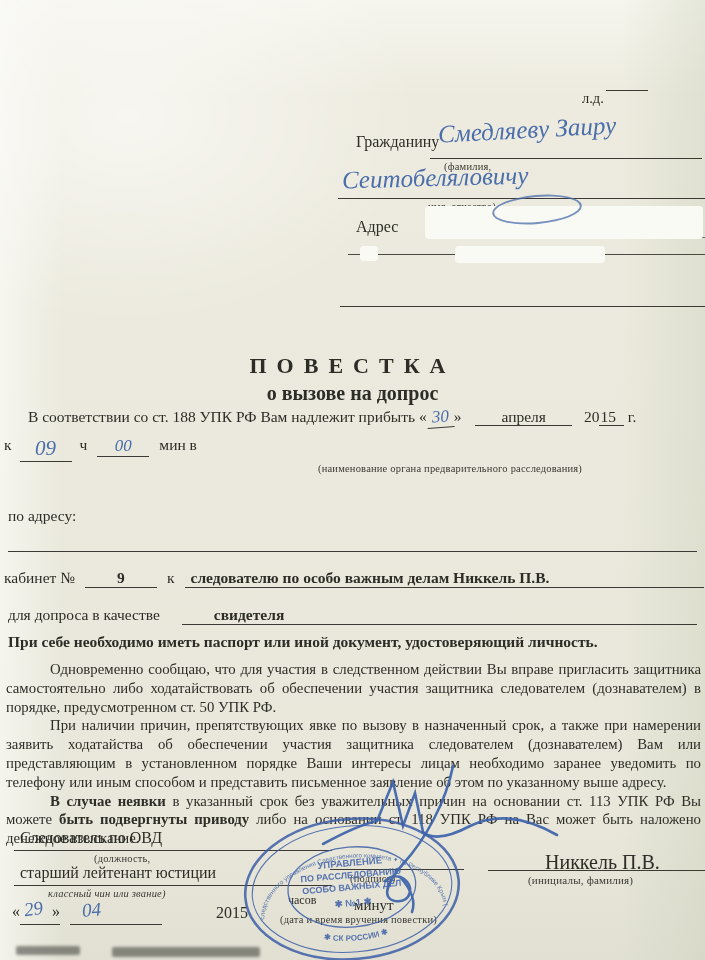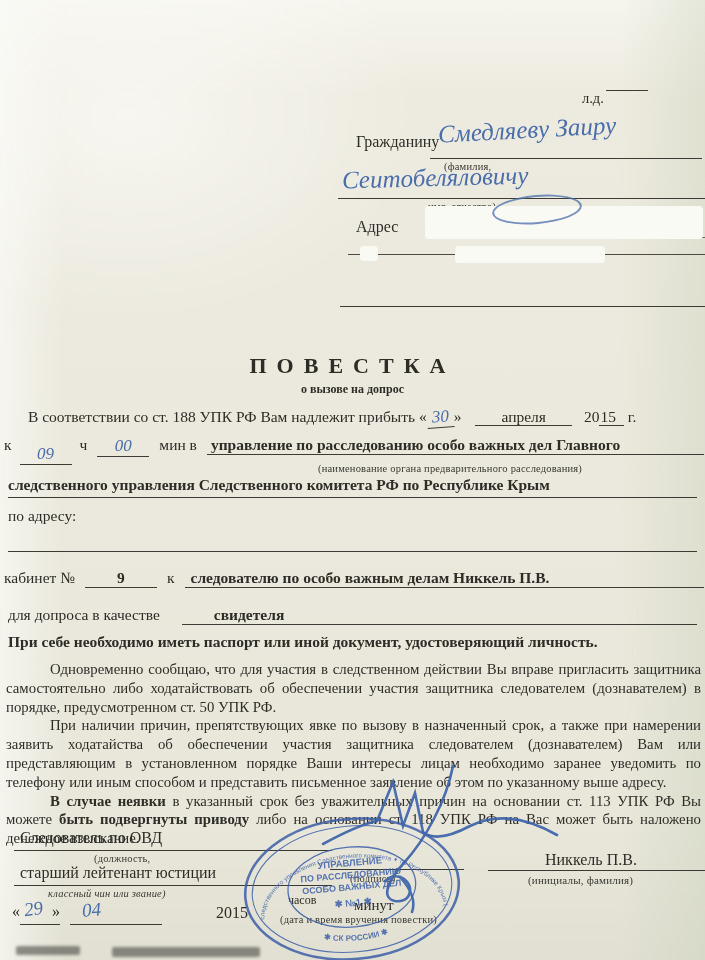--- a/index.html
+++ b/index.html
@@ -16,21 +16,21 @@
   .abs{position:absolute;}
   .pr{font-size:15.5px;}
   .cap{font-size:10.5px;color:#3a3933;letter-spacing:.2px;white-space:nowrap;}
   .bold{font-weight:bold;}
   .line{border-bottom:1.6px solid #3b3a34;height:0;}
   .hw{font-style:italic;color:#4a6dab;font-family:"Liberation Serif",serif;}
   .uline{border-bottom:1.6px solid #3b3a34;}
   .row{display:flex;align-items:flex-start;}
   .whiteout{background:#fafaf5;filter:blur(.6px);border-radius:4px;}
   .title{font-size:22px;font-weight:bold;letter-spacing:10px;text-align:center;width:100%;}
-  .subtitle{font-size:12px;font-weight:bold;text-align:center;width:100%;}
+  .subtitle{font-size:20px;font-weight:bold;text-align:center;width:100%;}
   p.body-p{margin:0;text-indent:44px;text-align:justify;font-size:14.8px;line-height:18.8px;color:#2e2d28;}
   .smudge{background:rgba(58,58,52,.55);filter:blur(1.6px);border-radius:2px;}
 </style>
 </head>
 <body>
 
 <div id="paper">
 
   <div class="abs row" style="left:582px;top:90px;">
     <span class="pr" style="font-size:14.5px;">л.д.</span>
@@ -59,29 +59,27 @@
 
   <div class="abs title" style="left:0;top:353px;">ПОВЕСТКА</div>
   <div class="abs subtitle" style="left:0;top:382px;">о вызове на допрос</div>
 
   <div class="abs pr" style="left:28px;top:407px;white-space:nowrap;">
     <span>В соответствии со ст. 188 УПК РФ Вам надлежит прибыть «</span><span class="hw uline" style="font-size:17px;padding:0 5px;display:inline-block;transform:rotate(-4deg);">30</span><span>»</span><span style="display:inline-block;width:14px;"></span><span class="uline" style="padding:0 26px;">апреля</span><span style="display:inline-block;width:12px;"></span><span>20</span><span class="uline" style="padding:0 8px 0 1px;">15</span> <span>г.</span>
   </div>
 
   <div class="abs row pr" style="left:4px;top:436px;width:700px;">
     <span>к</span>
-    <span class="uline hw" style="width:52px;text-align:center;font-size:17px;margin:8px 8px;">09</span>
+    <span class="uline hw" style="width:52px;text-align:center;font-size:21px;margin:0 8px;">09</span>
     <span>ч</span>
     <span class="uline hw" style="width:52px;text-align:center;font-size:17px;margin:0 10px;">00</span>
     <span>мин в</span>
-    <span class="uline bold" style="flex:1;margin-left:10px;padding-left:4px;">управление по расследованию особо важных дел Главного</span>
   </div>
   <div class="abs cap" style="left:290px;top:463px;width:320px;text-align:center;">(наименование органа предварительного расследования)</div>
 
-  <div class="abs pr bold uline" style="left:8px;top:476px;width:689px;padding-bottom:3px;">следственного управления Следственного комитета РФ по Республике Крым</div>
 
   <div class="abs row pr" style="left:8px;top:507px;width:689px;">
     <span>по адресу:</span>
   </div>
 
   <div class="abs line" style="left:8px;top:551px;width:689px;"></div>
 
   <div class="abs row pr" style="left:4px;top:569px;width:700px;">
     <span>кабинет №</span>
     <span class="uline bold" style="width:72px;text-align:center;margin:0 10px;">9</span>
@@ -114,21 +112,21 @@
   <div class="abs hw" style="left:24px;top:898px;font-size:19px;transform:rotate(-8deg);z-index:4;">29</div>
   <div class="abs line" style="left:20px;top:924px;width:40px;"></div>
   <div class="abs pr" style="left:52px;top:903px;font-size:16px;">»</div>
   <div class="abs hw" style="left:82px;top:899px;font-size:19px;transform:rotate(-4deg);z-index:4;">04</div>
   <div class="abs line" style="left:70px;top:924px;width:92px;"></div>
   <div class="abs pr" style="left:216px;top:904px;font-size:16px;">2015</div>
 
   <div class="abs line" style="left:330px;top:869px;width:134px;"></div>
   <div class="abs cap" style="left:350px;top:873px;">(подпись)</div>
 
-  <div class="abs pr" style="left:545px;top:851px;font-size:16px;">Никкель П.В.</div>
+  <div class="abs pr" style="left:545px;top:851px;font-size:20px;">Никкель П.В.</div>
   <div class="abs line" style="left:488px;top:870px;width:217px;"></div>
   <div class="abs cap" style="left:528px;top:874px;font-size:11px;">(инициалы, фамилия)</div>
 
   <div class="abs pr" style="left:288px;top:893px;font-size:12px;">часов</div>
   <div class="abs pr" style="left:354px;top:897px;font-size:15px;">минут</div>
   <div class="abs cap" style="left:280px;top:914px;">(дата и время вручения повестки)</div>
 
   <svg class="abs" style="left:238px;top:814px;z-index:5;opacity:.85;transform:rotate(-5deg);" width="228" height="150" viewBox="0 0 228 150">
     <defs>
       <path id="ringTop" d="M 24 100 A 90 56 0 1 1 204 100" fill="none"></path>

